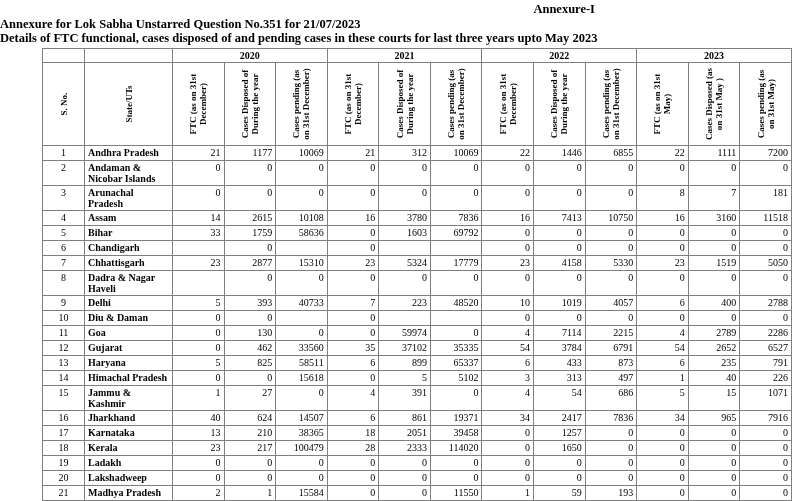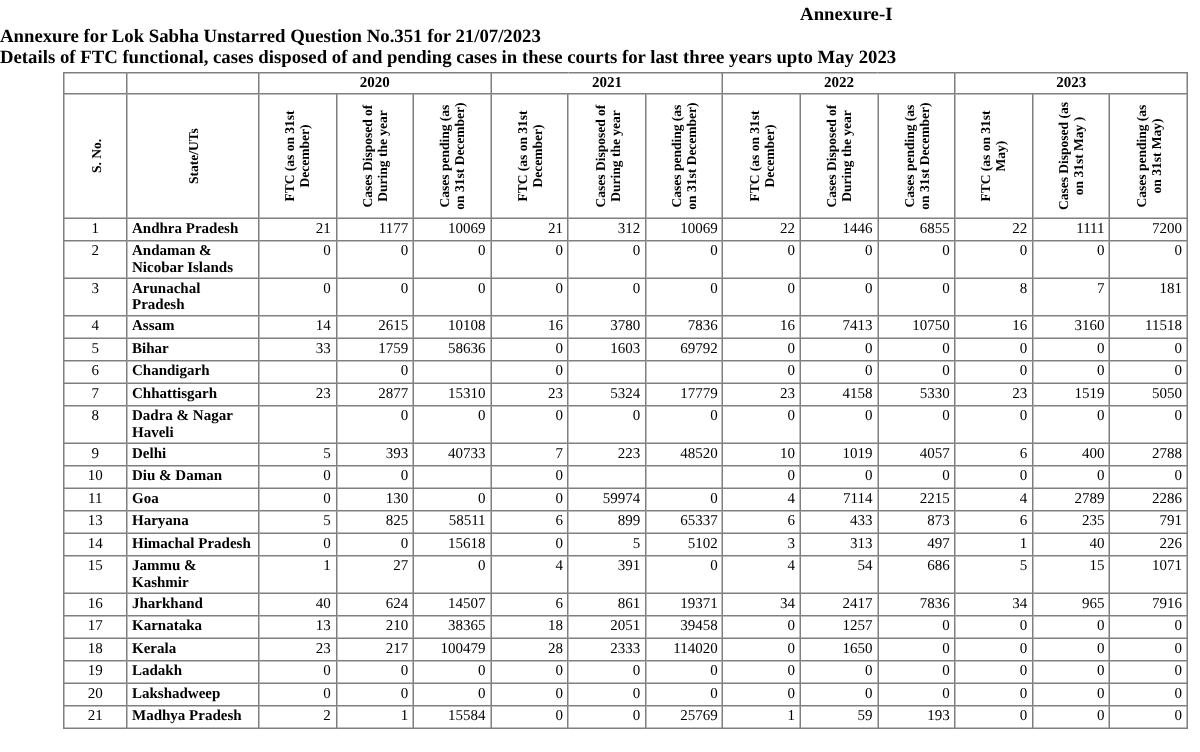--- a/index.html
+++ b/index.html
@@ -279,20 +279,36 @@
           <td class="num">59974</td>
           <td class="num">0</td>
           <td class="num">4</td>
           <td class="num">7114</td>
           <td class="num">2215</td>
           <td class="num">4</td>
           <td class="num">2789</td>
           <td class="num">2286</td>
         </tr>
         <tr>
+          <td class="sno">12</td>
+          <td class="state">Gujarat</td>
+          <td class="num">0</td>
+          <td class="num">462</td>
+          <td class="num">33560</td>
+          <td class="num">35</td>
+          <td class="num">37102</td>
+          <td class="num">35335</td>
+          <td class="num">54</td>
+          <td class="num">3784</td>
+          <td class="num">6791</td>
+          <td class="num">54</td>
+          <td class="num">2652</td>
+          <td class="num">6527</td>
+        </tr>
+        <tr>
           <td class="sno">13</td>
           <td class="state">Haryana</td>
           <td class="num">5</td>
           <td class="num">825</td>
           <td class="num">58511</td>
           <td class="num">6</td>
           <td class="num">899</td>
           <td class="num">65337</td>
           <td class="num">6</td>
           <td class="num">433</td>
@@ -414,21 +430,21 @@
           <td class="num">0</td>
         </tr>
         <tr>
           <td class="sno">21</td>
           <td class="state">Madhya Pradesh</td>
           <td class="num">2</td>
           <td class="num">1</td>
           <td class="num">15584</td>
           <td class="num">0</td>
           <td class="num">0</td>
-          <td class="num">25769</td>
+          <td class="num">11550</td>
           <td class="num">1</td>
           <td class="num">59</td>
           <td class="num">193</td>
           <td class="num">0</td>
           <td class="num">0</td>
           <td class="num">0</td>
         </tr>
       </tbody>
   </table>
 </div>

